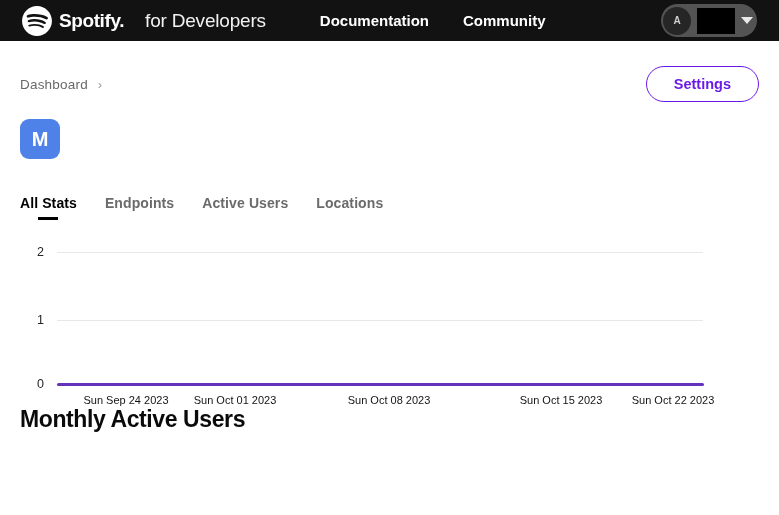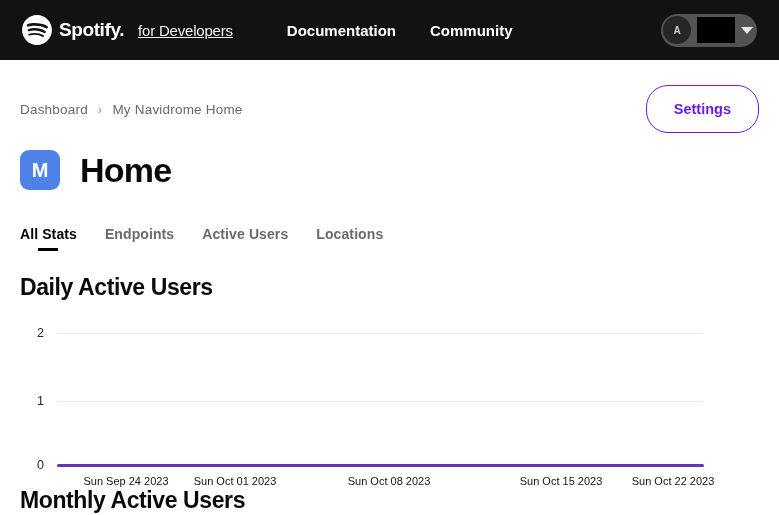--- a/index.html
+++ b/index.html
@@ -6,28 +6,28 @@
   html, body { margin: 0; padding: 0; }
   body {
     width: 779px; height: 515px; overflow: hidden;
     background: #ffffff;
     font-family: "Liberation Sans", sans-serif;
     -webkit-font-smoothing: antialiased;
   }
 
   
   .header {
-    height: 60px; background: #121212;
+    height: 41px; background: #121212;
     display: flex; align-items: center;
     padding: 0 22px;
   }
   .brand { display: flex; align-items: center; cursor: pointer; }
   .brand-icon { width: 30px; height: 30px; display: block; }
   .wordmark { color: #ffffff; font-weight: 700; font-size: 19px; letter-spacing: -0.4px; margin-left: 7px; }
-  .brand-suffix { color: #f2f2f2; font-weight: 300; font-size: 15px; margin-left: 14px; letter-spacing: -0.2px; text-decoration: underline; }
+  .brand-suffix { color: #f2f2f2; font-weight: 300; font-size: 19px; margin-left: 21px; letter-spacing: -0.2px; }
   .nav { display: flex; gap: 34px; margin-left: 54px; }
   .nav-link { color: #ffffff; font-size: 15px; font-weight: 600; text-decoration: none; cursor: pointer; }
   .user-pill {
     margin-left: auto; width: 96px; height: 33px;
     background: #535353; border-radius: 17px;
     display: flex; align-items: center; cursor: pointer;
     padding: 0 2px;
   }
   .user-avatar {
     width: 28px; height: 28px; border-radius: 50%;
@@ -40,21 +40,21 @@
   .pill-caret { margin-left: 6px; width: 0; height: 0; border-left: 6px solid transparent; border-right: 6px solid transparent; border-top: 7px solid #e9e9e7; }
 
   
   .main { padding: 0 20px; }
 
   .toprow { display: flex; align-items: center; justify-content: space-between; margin-top: 25px; }
   .breadcrumb { display: flex; align-items: center; gap: 10px; font-size: 13.5px; color: #696969; letter-spacing: 0.2px; }
   .crumb-link { cursor: pointer; }
   .crumb-sep { color: #9a9a9a; font-size: 13px; }
   .settings-btn {
-    height: 48px; padding: 0 27px;
+    height: 36px; padding: 0 27px;
     background: #ffffff; border: 1px solid #6a1ae8; border-radius: 22px;
     color: #6a1ae8; font-family: "Liberation Sans", sans-serif;
     font-size: 14.5px; font-weight: 700; cursor: pointer;
   }
 
   .app-header { display: flex; align-items: center; gap: 20px; margin-top: 17px; }
   .app-avatar {
     width: 40px; height: 40px; border-radius: 9px;
     background: #4f82e8; color: #ffffff;
     font-size: 20px; font-weight: 700;
@@ -116,38 +116,35 @@
     <span class="pill-caret"></span>
   </div>
 </div>
 
 <div class="main">
 
   <div class="toprow">
     <div class="breadcrumb">
       <span class="crumb-link">Dashboard</span>
       <span class="crumb-sep">›</span>
-      <span>My Navidrome Home</span>
     </div>
     <button class="settings-btn">Settings</button>
   </div>
 
   <div class="app-header">
     <div class="app-avatar">M</div>
-    <div class="app-title">Home</div>
   </div>
 
   <div class="tabs">
     <div class="tab active">All Stats</div>
     <div class="tab">Endpoints</div>
     <div class="tab">Active Users</div>
     <div class="tab">Locations</div>
   </div>
 
-  <div class="section-title daily-title">Daily Active Users</div>
 
   <div class="chart">
     <span class="ytick ytick-2">2</span>
     <span class="ytick ytick-1">1</span>
     <span class="ytick ytick-0">0</span>
 
     <div class="gridline grid-2"></div>
     <div class="gridline grid-1"></div>
     <div class="zero-line"></div>
 

